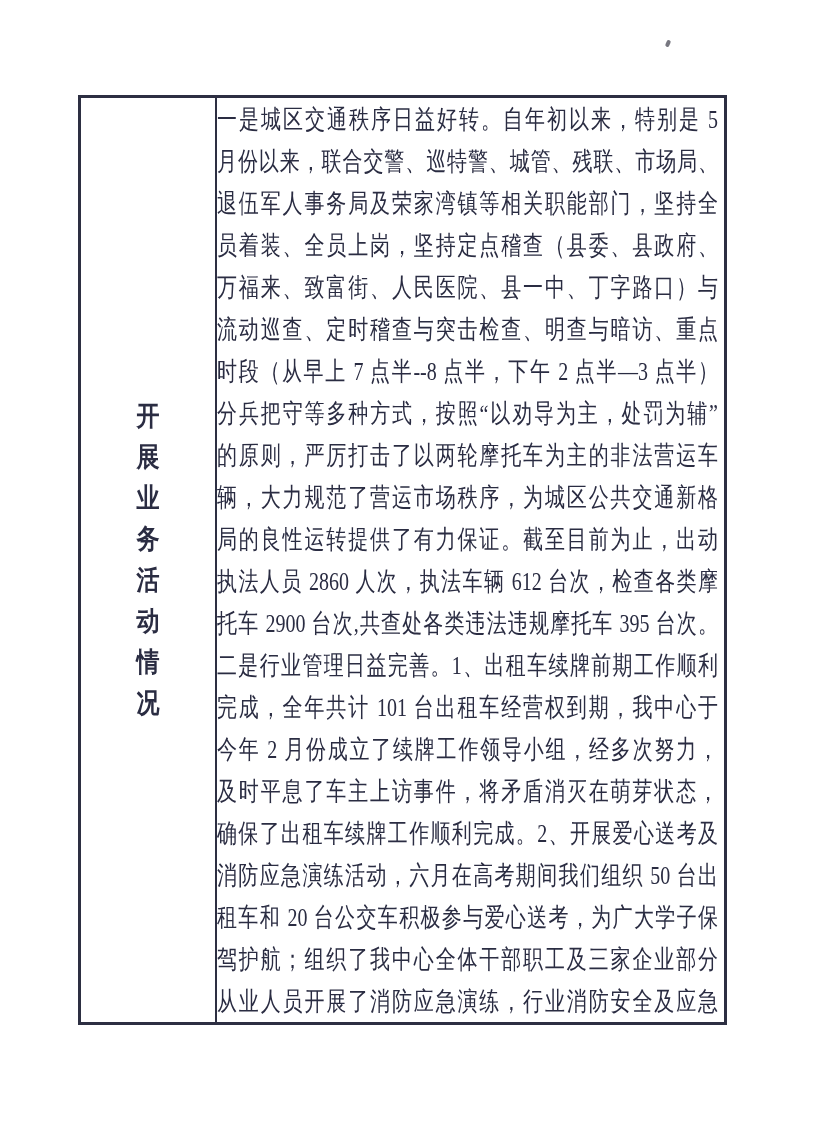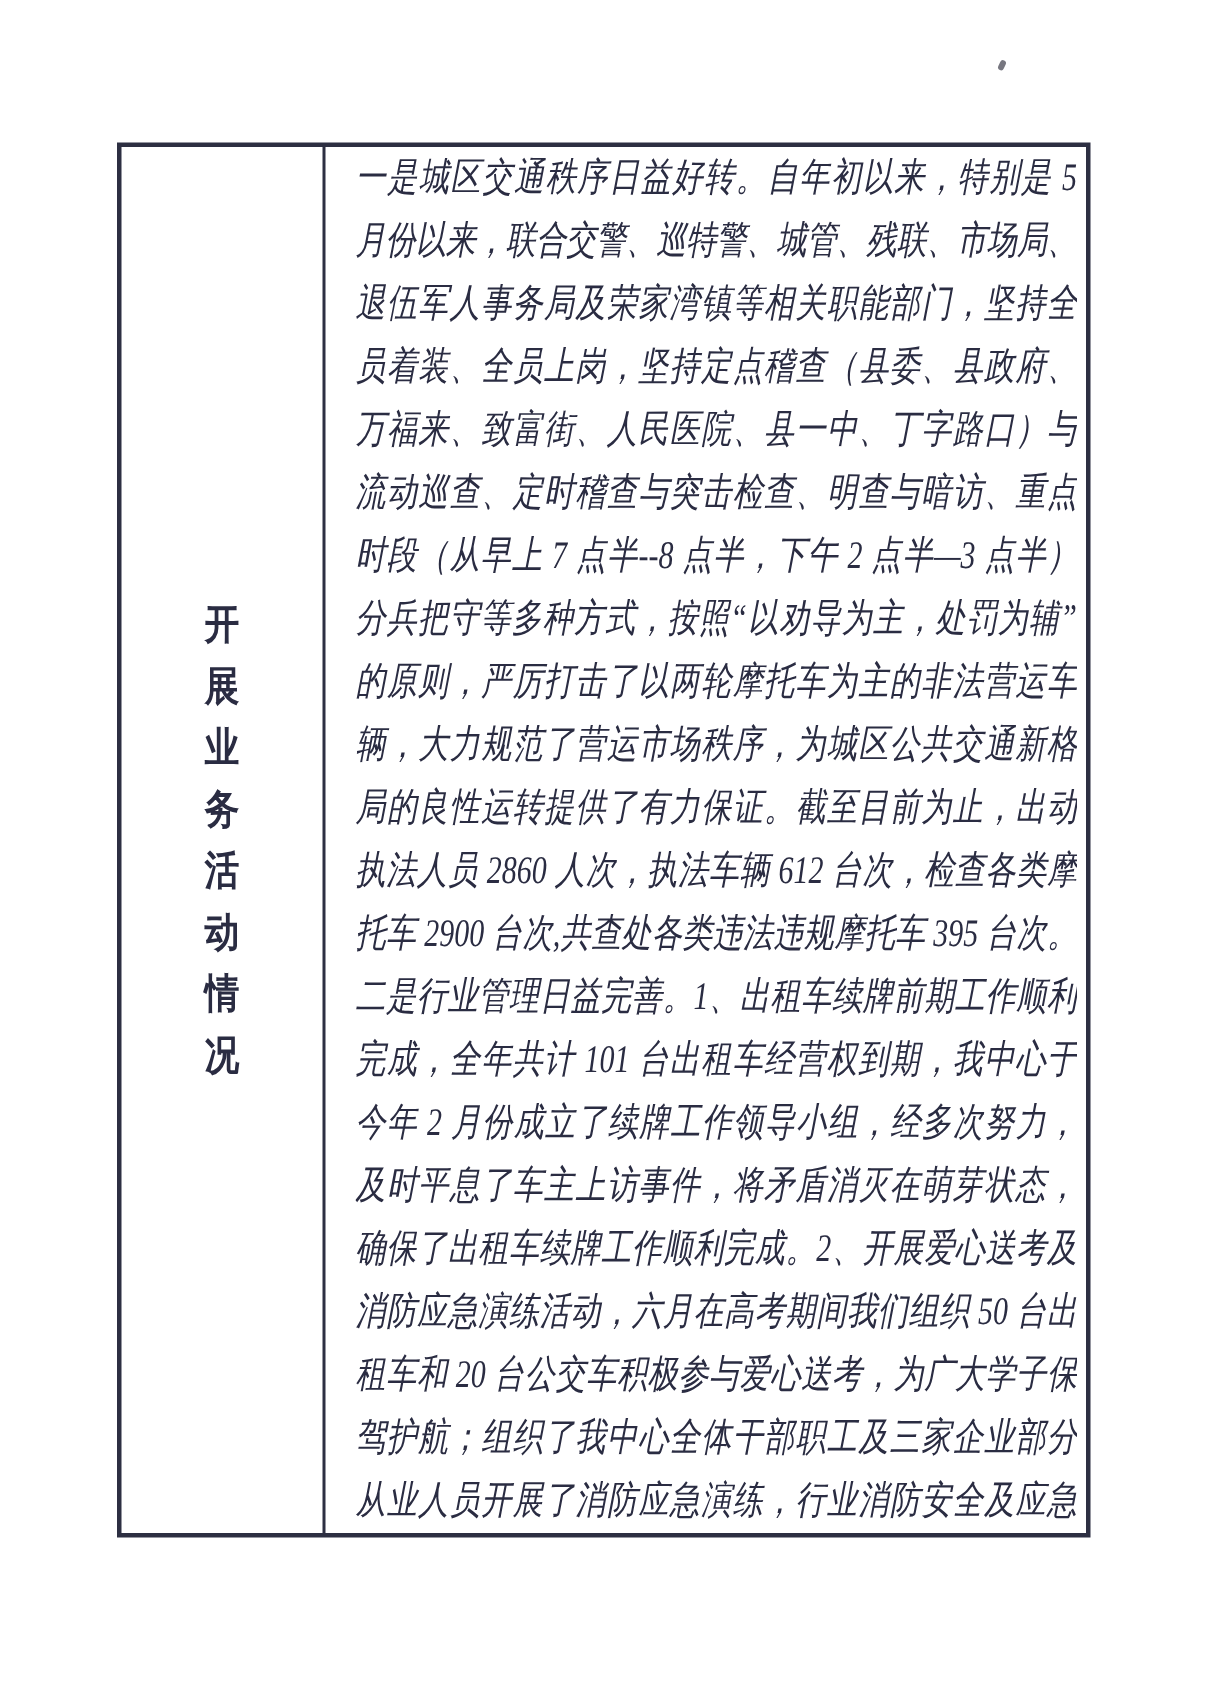--- a/index.html
+++ b/index.html
@@ -42,23 +42,22 @@
     font-size:23px;
     line-height:41px;
     height:41px;
     color:var(--ink);
     font-weight:600;
     transform:scaleY(1.18);
   }
   .report-text-cell{
     flex:1;
     box-sizing:border-box;
-    padding:0 6px 0 20px;
+    padding:0 6px 0 0;
     overflow:hidden;
-    font-style:italic;
   }
   .text-line{
     font-size:20px;
     line-height:42px;
     height:42px;
     color:var(--ink);
     text-align:justify;
     text-align-last:justify;
     transform:scaleY(1.3);
     transform-origin:center;

